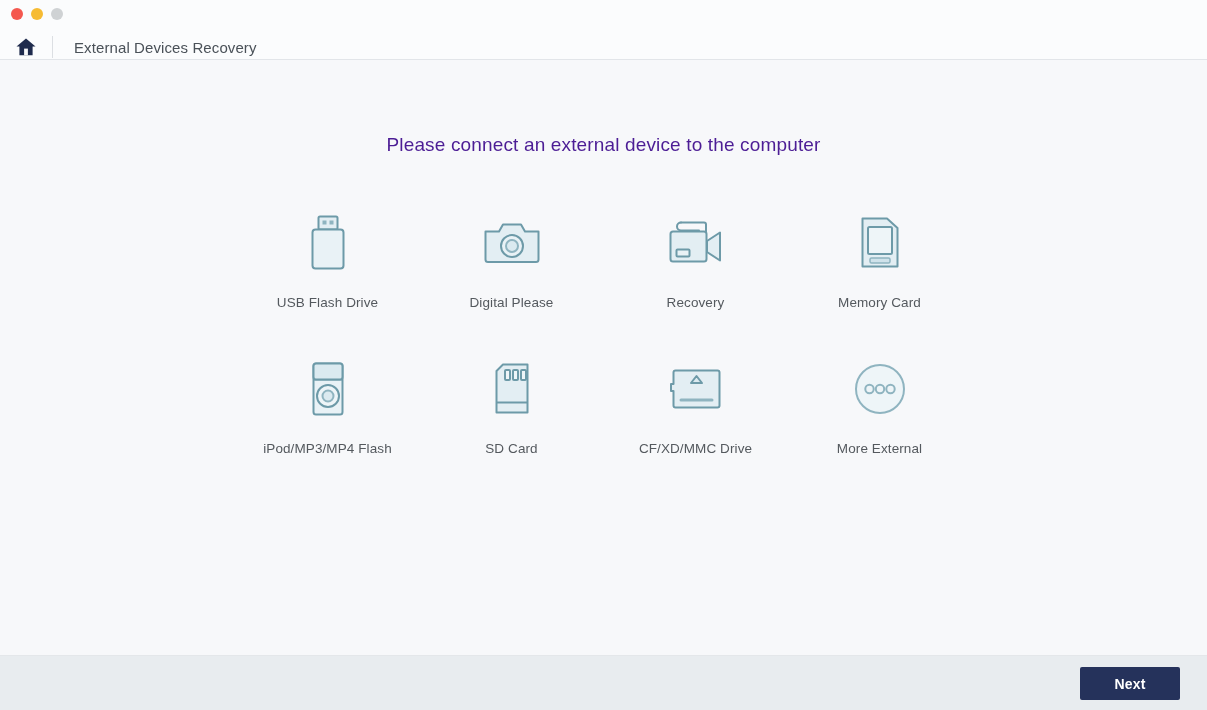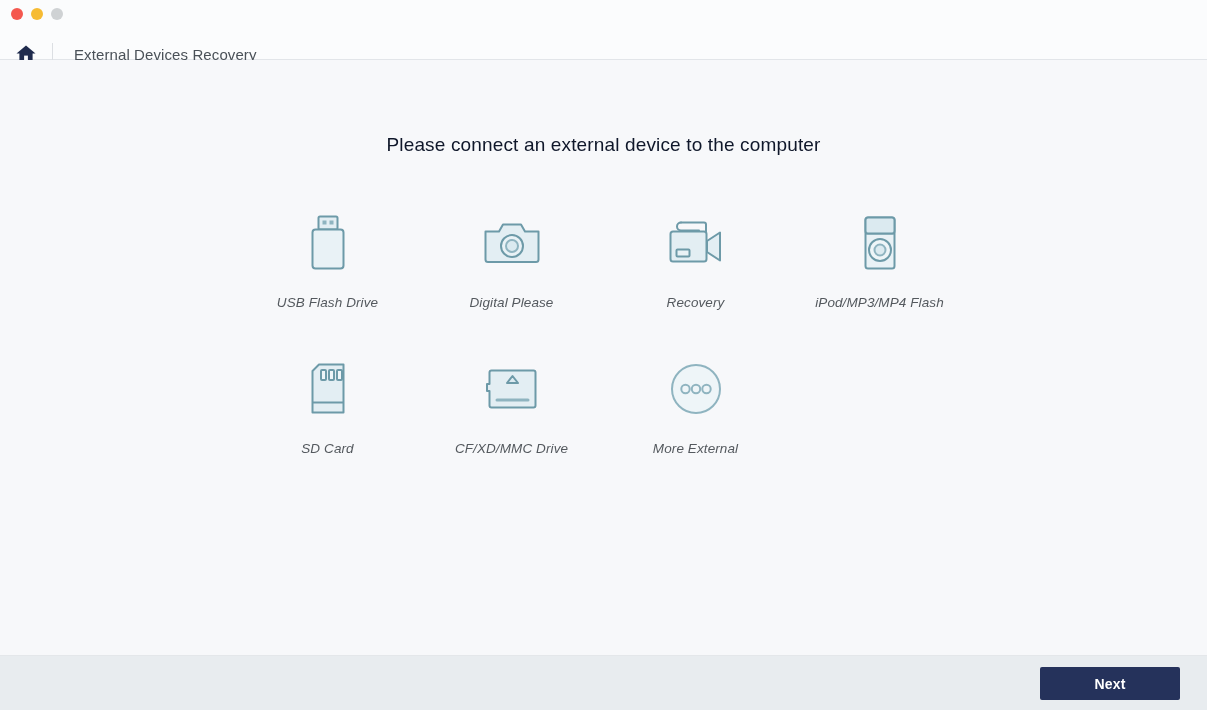--- a/index.html
+++ b/index.html
@@ -45,21 +45,21 @@
     display: block;
   }
   .light.close   { background: #f4584f; }
   .light.minimize{ background: #f6bb33; }
   .light.zoom    { background: #cfd2d4; }
 
   .titlebar-row {
     position: absolute;
     left: 0;
     right: 0;
-    top: 37px;
+    top: 30px;
     height: 34px;
     display: flex;
     align-items: center;
   }
 
   .home-button {
     width: 34px;
     height: 28px;
     margin-left: 9px;
     display: flex;
@@ -91,34 +91,33 @@
     position: relative;
     background: #f7f8fa;
     border-bottom: 1px solid #e4e7ea;
     overflow: hidden;
   }
 
   .headline {
     text-align: center;
     margin-top: 74px;
     font-size: 19px;
-    color: #0f172a;
+    color: #4c1d95;
     font-weight: 400;
     letter-spacing: 0.15px;
   }
 
   .device-grid {
     margin: 0 auto;
     margin-top: 50px;
     width: 736px;
     display: grid;
     grid-template-columns: repeat(4, 184px);
     grid-template-rows: 146px 146px;
     justify-content: center;
-    font-style: italic;
   }
 
   .device-tile {
     display: flex;
     flex-direction: column;
     align-items: center;
     justify-content: flex-start;
     cursor: pointer;
     padding-top: 6px;
     border-radius: 4px;
@@ -147,21 +146,21 @@
     flex: 0 0 auto;
     height: 54px;
     background: #e8ecef;
     position: relative;
   }
 
   .next-button {
     position: absolute;
     right: 27px;
     top: 11px;
-    width: 140px;
+    width: 100px;
     height: 33px;
     background: #25325b;
     color: #ffffff;
     border: none;
     border-radius: 2px;
     font-size: 14px;
     font-weight: bold;
     font-family: "Liberation Sans", "DejaVu Sans", sans-serif;
     cursor: pointer;
     letter-spacing: 0.2px;
@@ -233,20 +232,30 @@
             <path d="M16 5.5 L39 5.5 A2 2 0 0 1 41 7.5 L41 15" fill="none" stroke="#6d9aa8" stroke-width="2" stroke-linecap="round"></path>
             <path d="M16 5.5 A3 3 0 0 0 16 13.5 L34 13.5" fill="none" stroke="#6d9aa8" stroke-width="2" stroke-linecap="round"></path>
             <rect x="5.5" y="14.5" width="36" height="30" rx="2.5" fill="#e3eef3" stroke="#6d9aa8" stroke-width="2"></rect>
             <rect x="11.5" y="32.5" width="13" height="7" rx="1" fill="#e9f2f6" stroke="#6d9aa8" stroke-width="2"></rect>
             <path d="M42 24 L55 15.5 L55 43.5 L42 35 Z" fill="#e3eef3" stroke="#6d9aa8" stroke-width="2" stroke-linejoin="round"></path>
           </svg>
         </div>
         <div class="device-label">Recovery</div>
       </div>
 
+      <div class="device-tile">
+        <div class="device-icon">
+          <svg width="46" height="58" viewBox="0 0 46 58" aria-hidden="true">
+            <path d="M5.5 4.5 L30 4.5 L40.5 14 L40.5 52.5 L5.5 52.5 Z" fill="#e3eef3" stroke="#6d9aa8" stroke-width="2" stroke-linejoin="round"></path>
+            <rect x="11" y="13" width="24" height="27" rx="1.5" fill="#eef5f8" stroke="#6d9aa8" stroke-width="2"></rect>
+            <rect x="13" y="44" width="20" height="5" rx="1.5" fill="#cfe2ea" stroke="#8fb4c0" stroke-width="1.5"></rect>
+          </svg>
+        </div>
+        <div class="device-label">Memory Card</div>
+      </div>
 
       <div class="device-tile">
         <div class="device-icon">
           <svg width="44" height="58" viewBox="0 0 44 58" aria-hidden="true">
             <rect x="7.5" y="3.5" width="29" height="51" rx="2.5" fill="#e9f2f6" stroke="#6d9aa8" stroke-width="2"></rect>
             <path d="M7.5 19.5 L36.5 19.5" stroke="#6d9aa8" stroke-width="2"></path>
             <rect x="7.5" y="3.5" width="29" height="16" rx="2.5" fill="#dbeaf0" stroke="#6d9aa8" stroke-width="2"></rect>
             <circle cx="22" cy="36" r="11" fill="#eef5f8" stroke="#6d9aa8" stroke-width="2"></circle>
             <circle cx="22" cy="36" r="5.5" fill="#dbeaf0" stroke="#8fb4c0" stroke-width="2"></circle>
           </svg>

